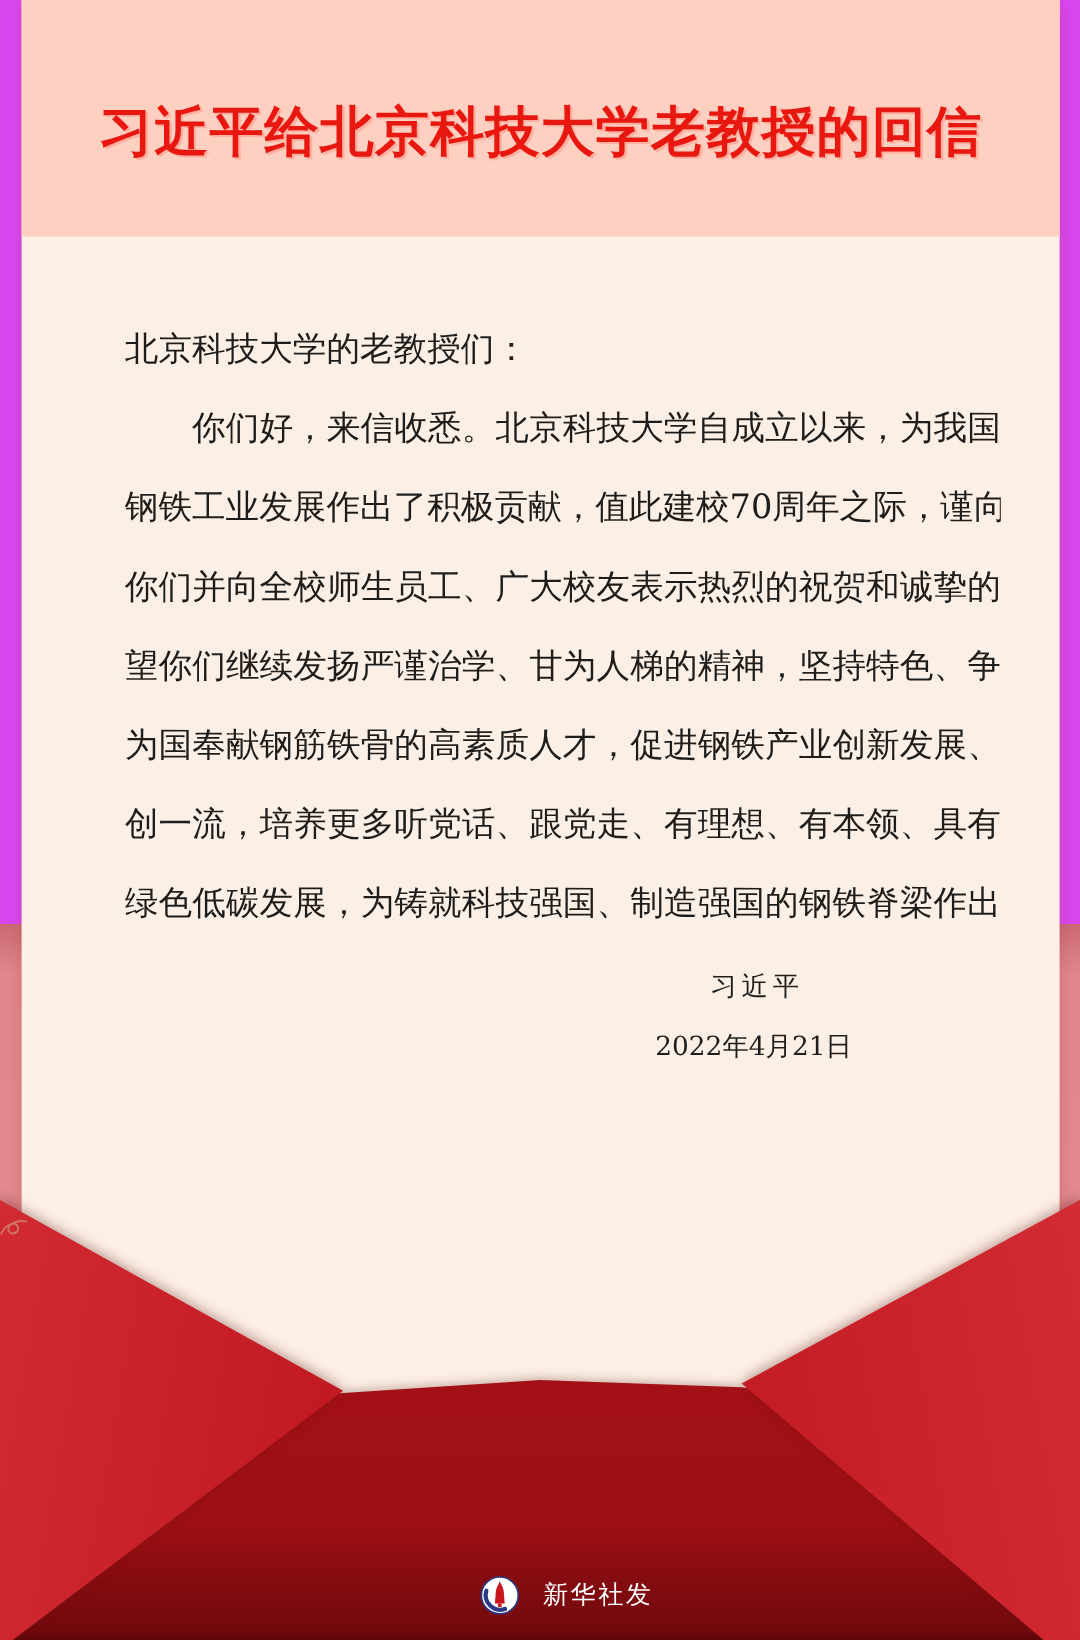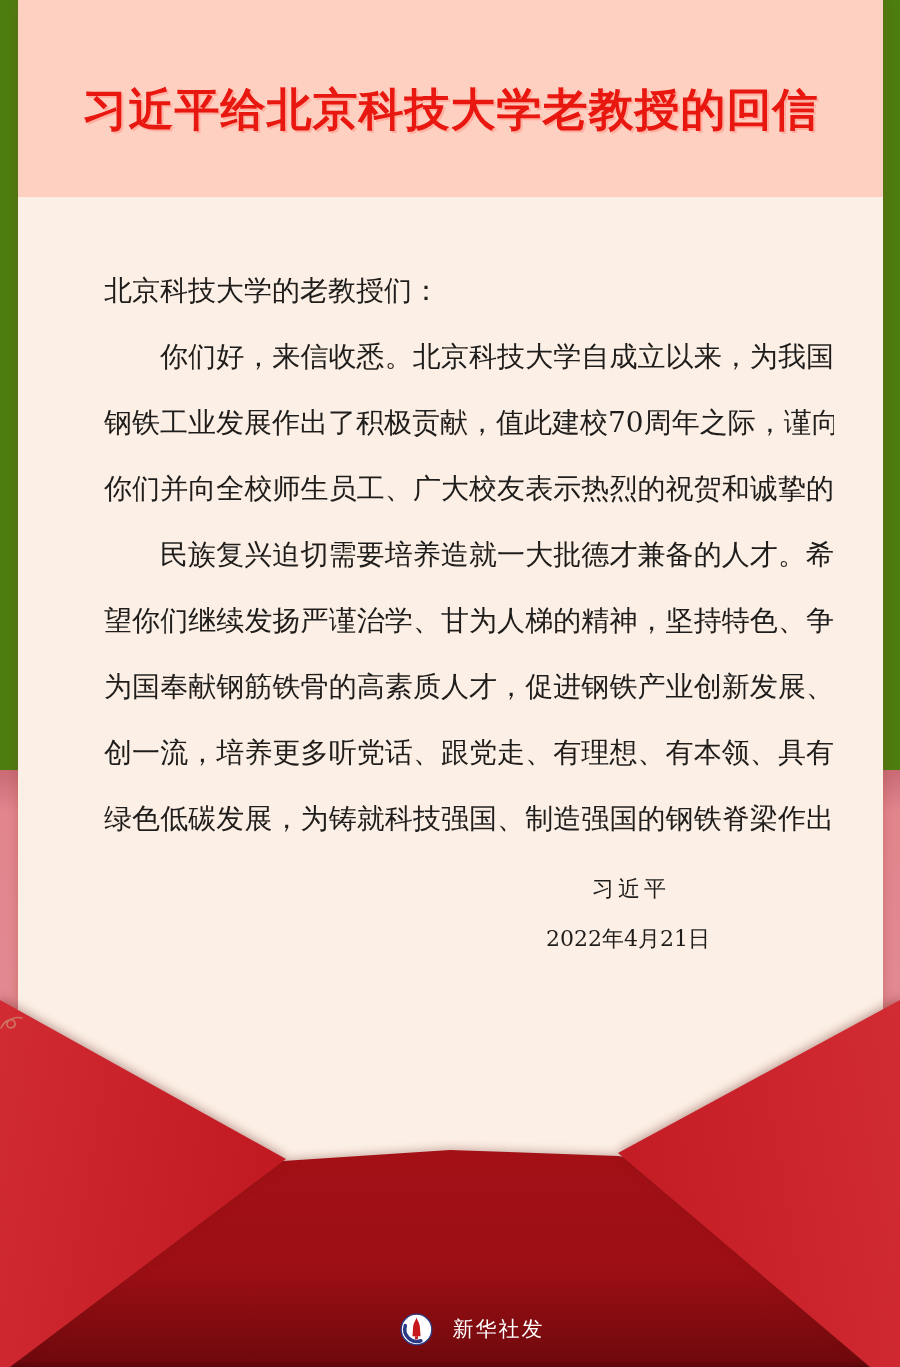--- a/index.html
+++ b/index.html
@@ -12,21 +12,21 @@
     --flap-red:#c01821;
     --back-strip:#e2858d;
     --credit-white:#ffffff;
     --logo-blue:#2a3a85;
     --logo-red:#c8161d;
   }
   *{margin:0;padding:0;box-sizing:border-box;}
   html,body{background:#ffffff;}
   .page{
     position:relative;width:900px;height:1367px;margin:0 auto;
-    background:#4d7c0f;overflow:hidden;
+    background:#d946ef;overflow:hidden;
     font-family:"DejaVu Serif","Liberation Serif",serif;
   }
   
   .back-strip{
     position:absolute;left:0;right:0;top:770px;bottom:0;z-index:1;
     background:linear-gradient(180deg,#c96a74 0%,var(--back-strip) 7%,#e28b93 55%,#d6777f 100%);
   }
   
   .paper{
     position:absolute;left:18px;top:0;width:865px;height:1210px;z-index:2;
@@ -104,21 +104,20 @@
       <div class="title">习近平给北京科技大学老教授的回信</div>
     </div>
 
     <div class="letter-body">
       <div class="line short">北京科技大学的老教授们：</div>
 
       <div class="line first">你们好，来信收悉。北京科技大学自成立以来，为我国</div>
       <div class="line">钢铁工业发展作出了积极贡献，值此建校70周年之际，谨向</div>
       <div class="line">你们并向全校师生员工、广大校友表示热烈的祝贺和诚挚的</div>
 
-      <div class="line first">民族复兴迫切需要培养造就一大批德才兼备的人才。希</div>
       <div class="line">望你们继续发扬严谨治学、甘为人梯的精神，坚持特色、争</div>
       <div class="line">为国奉献钢筋铁骨的高素质人才，促进钢铁产业创新发展、</div>
       <div class="line">创一流，培养更多听党话、跟党走、有理想、有本领、具有</div>
       <div class="line">绿色低碳发展，为铸就科技强国、制造强国的钢铁脊梁作出</div>
 
       <div class="sig-line sig-name">习近平</div>
       <div class="sig-line sig-date">2022年4月21日</div>
     </div>
   </div>
 

